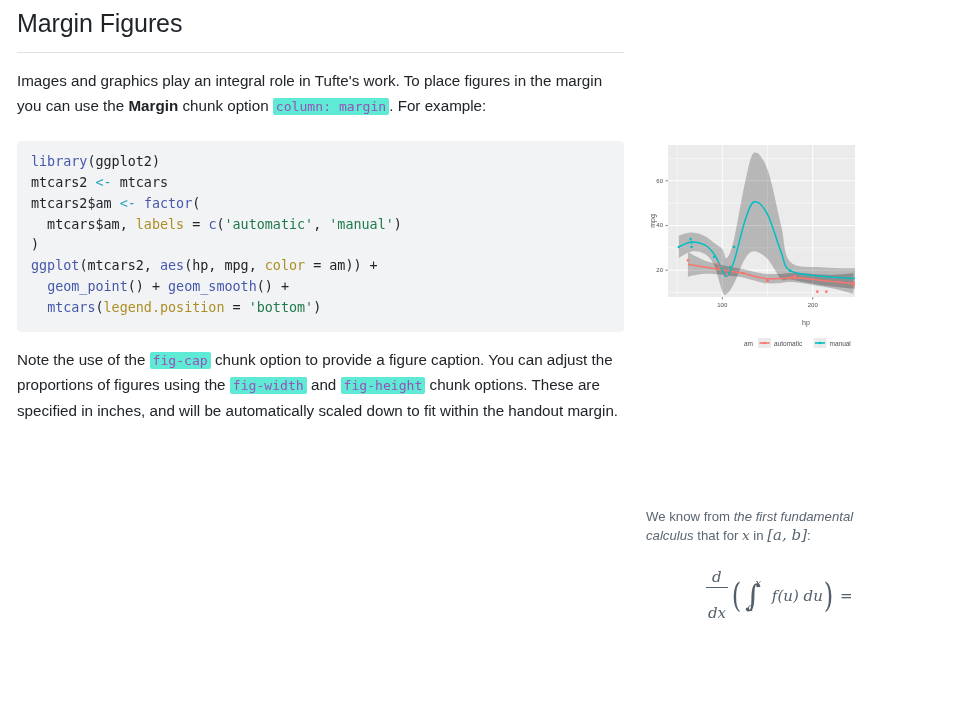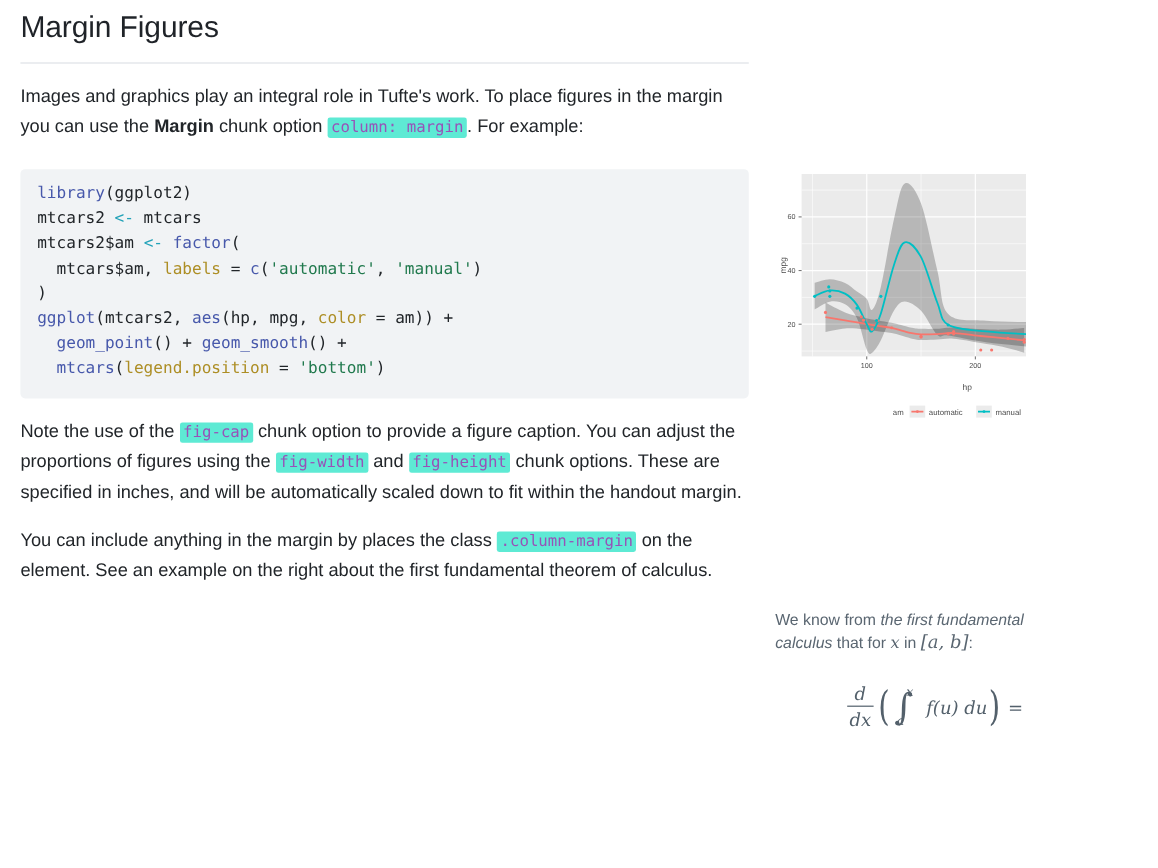--- a/index.html
+++ b/index.html
@@ -107,21 +107,21 @@
     display: inline-flex;
     flex-direction: column;
     align-items: center;
     vertical-align: middle;
     font-style: italic;
     font-size: 15px;
     line-height: 1.05;
     margin: 0 3px;
   }
   .frac .num { padding: 0 2px 1px 2px; }
-  .frac .den { padding: 4px 2px 0 2px; border-top: 1px solid #53606b; }
+  .frac .den { padding: 18px 2px 0 2px; border-top: 1px solid #53606b; }
   .paren {
     font-size: 34px;
     line-height: 0.82;
     font-weight: 300;
     transform: scaleX(0.72);
     display: inline-block;
     margin: 0 -1px;
   }
   .intgr {
     position: relative;
@@ -165,23 +165,20 @@
 <span class="pl">)</span>
 <span class="fn">ggplot</span><span class="pl">(mtcars2, </span><span class="fn">aes</span><span class="pl">(hp, mpg, </span><span class="kw">color</span><span class="pl"> = am)) +</span>
 <span class="pl">  </span><span class="fn">geom_point</span><span class="pl">() + </span><span class="fn">geom_smooth</span><span class="pl">() +</span>
 <span class="pl">  </span><span class="fn">mtcars</span><span class="pl">(</span><span class="kw">legend.position</span><span class="pl"> = </span><span class="str">'bottom'</span><span class="pl">)</span></code></pre>
 
     <p class="body-text">
       <span>Note the use of the </span><code class="inline">fig-cap</code><span> chunk option to provide a figure caption. You can adjust the proportions of figures using the </span><code class="inline">fig-width</code><span> and </span><code class="inline">fig-height</code><span> chunk options. These are specified in inches, and will be automatically scaled down to fit within the handout margin.</span>
     </p>
 
 
-    <p class="body-text">
-      <span>You can include anything in the margin by places the class </span><code class="inline">.column-margin</code><span> on the element. See an example on the right about the first fundamental theorem of calculus.</span>
-    </p>
   </div>
 
   <div class="margin-col">
 
     <div class="figure-wrap" style="margin-top:133px;">
       <svg class="fig-svg" width="300" height="213" viewBox="0 0 300 213">
 
         <rect id="panel-bg" x="22" y="4" width="276" height="152" fill="#ebebeb"></rect>
         <g id="gridlines">
             <line x1="22" x2="298" y1="129.1764705882353" y2="129.1764705882353" stroke="#ffffff" stroke-width="1"></line>

